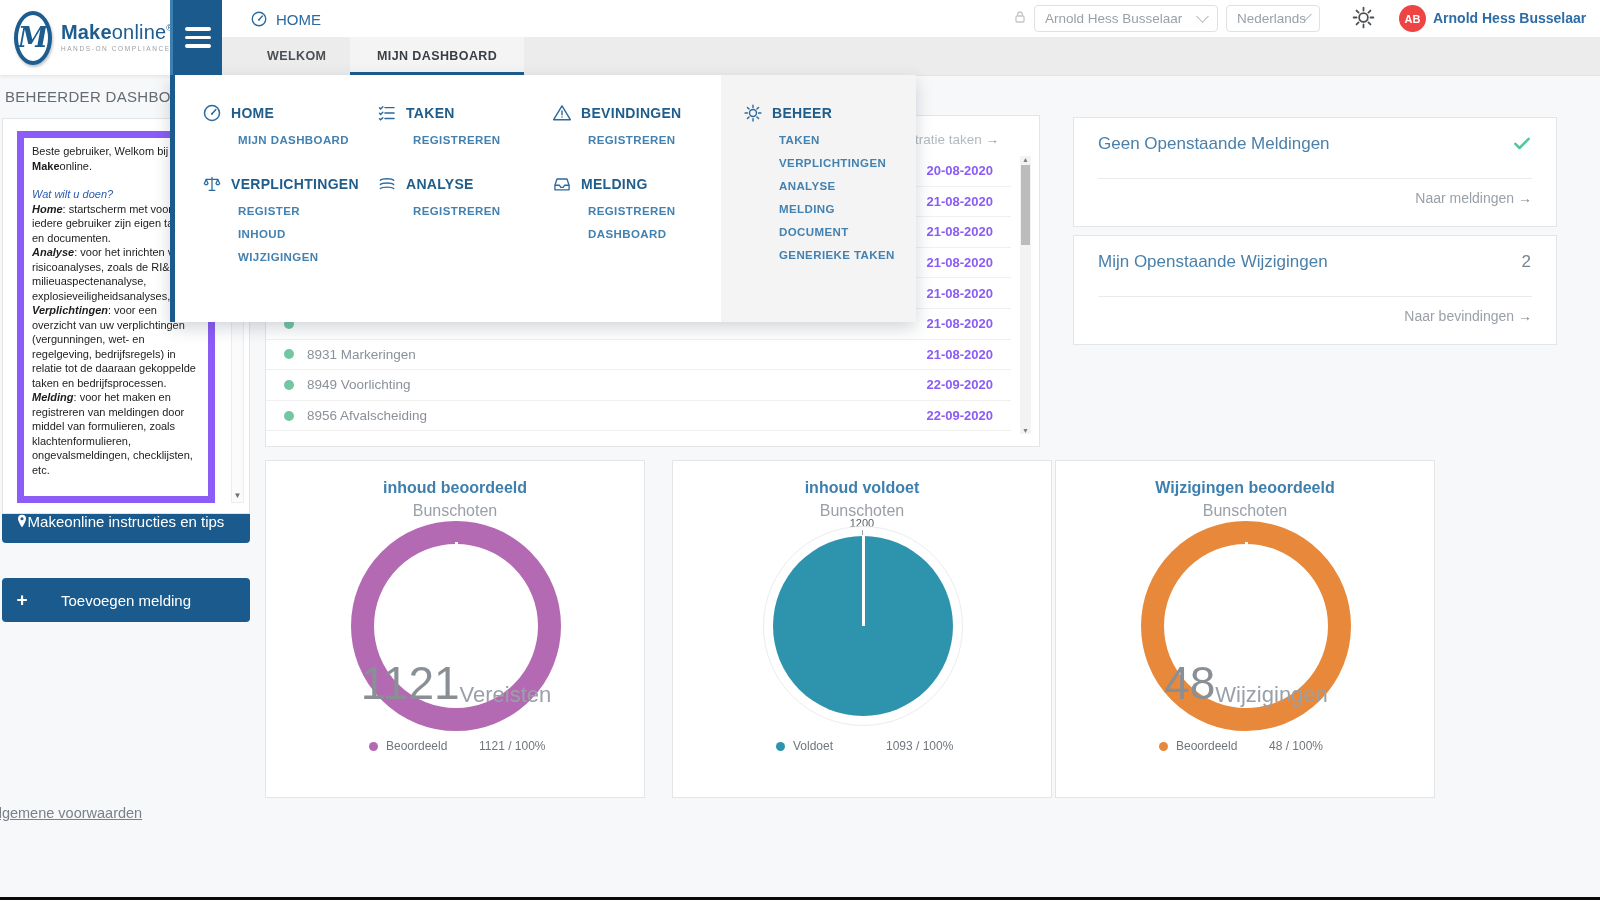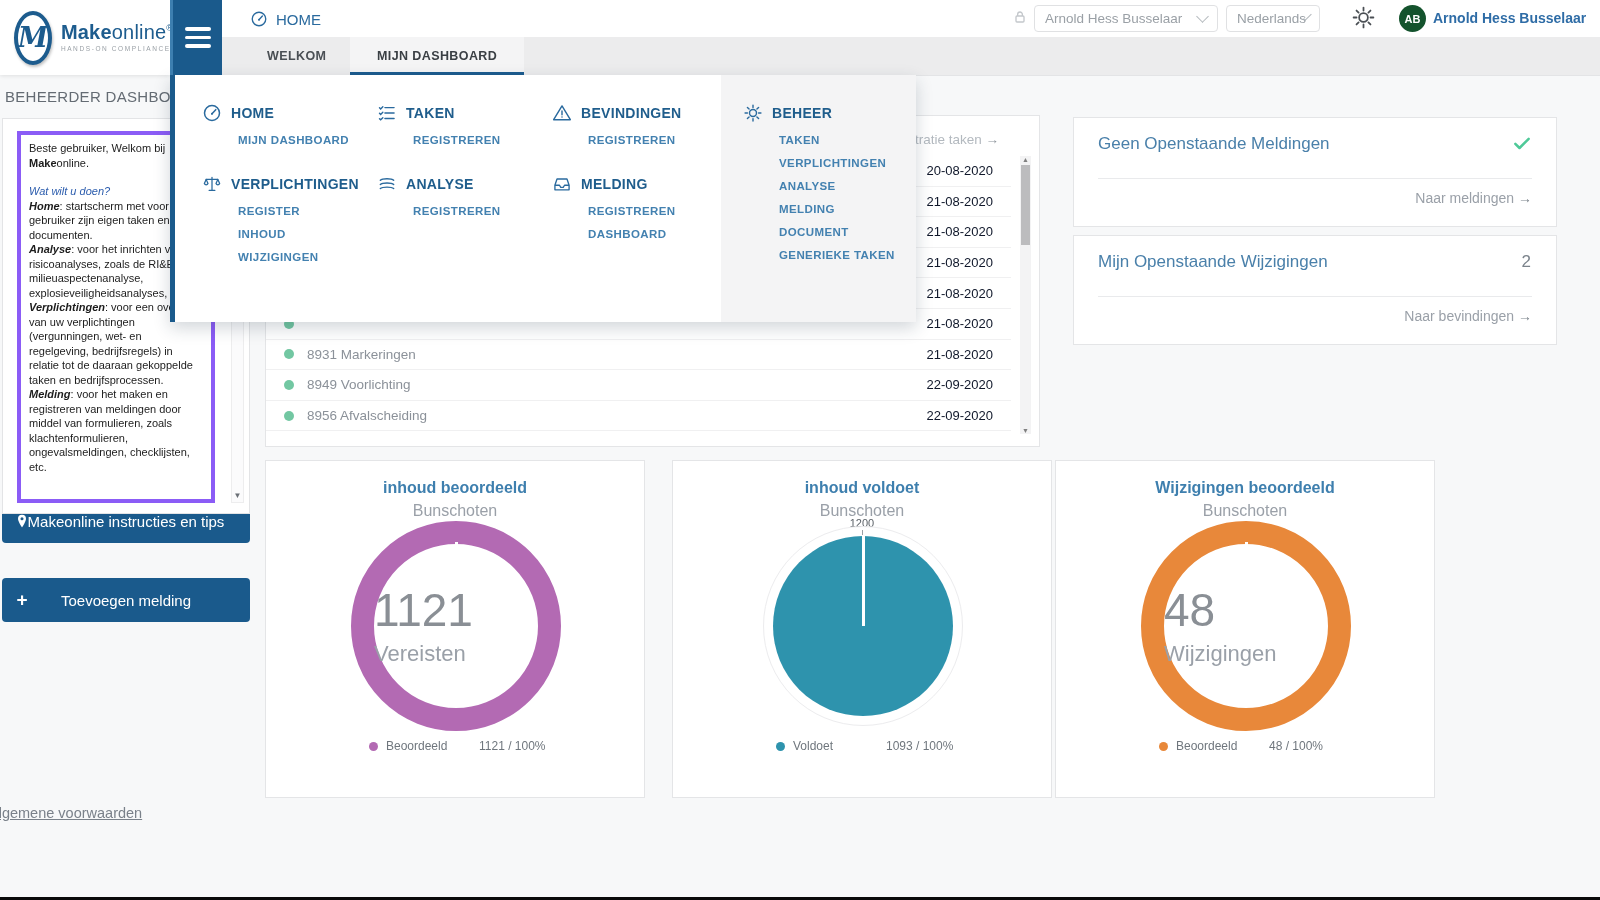--- a/index.html
+++ b/index.html
@@ -25,21 +25,21 @@
               color:#2a6a9e;font-size:15px;cursor:pointer;}
   .breadcrumb .ic{width:18px;height:18px;}
   .hdr-lock{position:absolute;left:1012px;top:9px;width:16px;height:16px;color:#c3c7cb;z-index:31;}
   .hdr-select{position:absolute;top:5px;height:27px;border:1px solid #e0e1e3;border-radius:4px;background:#fff;
               color:#9aa0a6;font-size:13.5px;display:flex;align-items:center;padding:0 10px;box-sizing:border-box;z-index:31;cursor:pointer;}
   .sel-user{left:1034px;width:184px;}
   .sel-lang{left:1226px;width:94px;}
   .chev{margin-left:auto;width:8px;height:8px;border-right:1.5px solid #b4b9be;border-bottom:1.5px solid #b4b9be;
         transform:rotate(45deg);margin-top:-4px;}
   .hdr-gear{position:absolute;left:1351px;top:5px;width:25px;height:25px;color:#4a4f54;z-index:31;cursor:pointer;}
-  .avatar{position:absolute;left:1399px;top:5px;width:27px;height:27px;border-radius:50%;background:#14532d;color:#fff;
+  .avatar{position:absolute;left:1399px;top:5px;width:27px;height:27px;border-radius:50%;background:#ef4444;color:#fff;
           font-size:11px;font-weight:bold;display:flex;align-items:center;justify-content:center;z-index:31;cursor:pointer;}
   .hdr-name{position:absolute;left:1433px;top:10px;font-size:14px;font-weight:bold;color:#2e6ca6;z-index:31;cursor:pointer;}
   .tab{position:absolute;top:37px;height:38px;line-height:38px;padding:0 27px;font-size:12.5px;font-weight:bold;
        letter-spacing:.4px;color:#4a4f54;z-index:31;cursor:pointer;box-sizing:border-box;}
   .tab-welkom{left:240px;}
   .tab-dash{left:350px;background:#f4f4f5;border-bottom:3px solid #1c5c8e;color:#3a3f44;}
   
   .menu-panel{position:absolute;left:170px;top:75px;width:746px;height:247px;background:#fff;z-index:50;
               border-left:5px solid #1a5a8c;box-shadow:0 6px 16px rgba(30,50,70,.20);box-sizing:border-box;}
   .menu-col{position:absolute;top:0;bottom:0;padding-top:28px;box-sizing:border-box;}
@@ -50,21 +50,21 @@
   .menu-group{margin-bottom:28px;}
   .menu-heading{display:flex;align-items:center;gap:9px;color:#1f5d8c;font-weight:bold;font-size:14px;
                 letter-spacing:.3px;margin-bottom:11px;cursor:pointer;}
   .menu-heading .mic{width:20px;height:20px;color:#2a6a9e;flex:0 0 20px;}
   .menu-sub{margin-left:36px;margin-bottom:11px;color:#4381b0;font-size:11.5px;font-weight:bold;
             letter-spacing:.4px;cursor:pointer;}
   
   .sb-title{position:absolute;left:5px;top:88px;font-size:15px;color:#646b73;letter-spacing:.3px;z-index:5;}
   .sb-card{position:absolute;left:2px;top:118px;width:248px;height:396px;background:#fff;border:1px solid #e3e4e6;
            z-index:10;box-sizing:border-box;}
-  .sb-box{position:absolute;left:14px;top:12px;width:198px;bottom:10px;border:4px solid #8b5cf6;
+  .sb-box{position:absolute;left:14px;top:12px;width:198px;bottom:10px;border:7px solid #8b5cf6;
           padding:6px 8px;font-size:11px;line-height:14.5px;color:#1c1c1c;overflow:hidden;box-sizing:border-box;}
   .sb-box .p1{margin-bottom:14px;}
   .sb-box .blue{color:#2b5cad;}
   .sb-scroll{position:absolute;right:5px;top:12px;bottom:10px;width:13px;background:#fbfbfc;border:1px solid #ededee;
              box-sizing:border-box;}
   .sb-scroll .dn{position:absolute;bottom:2px;left:0;right:0;text-align:center;font-size:8px;color:#6a6f75;}
   .sb-btn{position:absolute;left:2px;width:248px;height:44px;background:#1a5a8c;border-radius:4px;color:#fff;
           font-size:15px;display:flex;align-items:center;justify-content:center;z-index:5;cursor:pointer;box-sizing:border-box;}
   .sb-btn .bic{position:absolute;left:12px;top:50%;transform:translateY(-50%);width:16px;height:16px;color:#fff;}
   .btn1{top:499px;}
@@ -74,40 +74,40 @@
              z-index:5;cursor:pointer;}
   
   .tasks-card{position:absolute;left:265px;top:115px;width:775px;height:332px;background:#fff;border:1px solid #e4e5e7;
               z-index:5;box-sizing:border-box;}
   .tasks-head{position:absolute;right:40px;top:16px;color:#b3b9bf;font-size:13.5px;cursor:pointer;}
   .tasks-head .arr{color:#8e959c;font-weight:bold;}
   .task-rows{position:absolute;left:0;right:28px;top:40px;}
   .task-row{height:29.6px;display:flex;align-items:center;padding:0 18px;border-bottom:1px solid #f0f0f1;cursor:pointer;}
   .task-dot{width:10px;height:10px;border-radius:50%;background:#72c7a2;margin-right:13px;flex:0 0 10px;}
   .task-label{flex:1;font-size:13.5px;color:#8b9199;}
-  .task-date{font-size:13px;color:#0f172a;font-weight:normal;}
+  .task-date{font-size:13px;color:#8b5cf6;font-weight:bold;}
   .list-scroll{position:absolute;right:8px;top:40px;width:11px;height:278px;background:#f3f3f4;}
   .list-scroll .thumb{position:absolute;left:1px;right:1px;top:9px;height:80px;background:#bcbcbe;}
   .list-scroll .up,.list-scroll .dn{position:absolute;left:0;right:0;text-align:center;font-size:7px;color:#808080;}
   .list-scroll .up{top:0;} .list-scroll .dn{bottom:0;}
   
   .sum-card{position:absolute;left:1073px;width:484px;height:110px;background:#fff;border:1px solid #e4e5e7;box-sizing:border-box;}
   .sum-a{top:117px;} .sum-b{top:235px;}
   .sum-title{position:absolute;left:24px;top:16px;font-size:17px;color:#4a80aa;}
   .sum-check{position:absolute;right:24px;top:15px;width:20px;height:20px;color:#4ec998;}
   .sum-count{position:absolute;right:25px;top:16px;font-size:17px;color:#7b838b;}
   .sum-div{position:absolute;left:24px;right:24px;top:60px;border-top:1px solid #e9eaec;}
   .sum-link{position:absolute;right:24px;top:72px;font-size:14px;color:#9aa0a8;cursor:pointer;}
   .sum-link .arr{color:#7d858d;font-weight:bold;}
   
   .chart-card{position:absolute;top:460px;width:380px;height:338px;background:#fff;border:1px solid #e4e5e7;box-sizing:border-box;}
   .chart-title{position:absolute;left:0;right:0;top:18px;text-align:center;font-size:16px;font-weight:bold;color:#3e7fae;}
   .chart-sub{position:absolute;left:0;right:0;top:41px;text-align:center;font-size:16px;color:#9aa0a8;}
   .donut{position:absolute;left:85px;top:60px;width:210px;height:210px;border-radius:50%;box-sizing:border-box;
-         display:flex;flex-direction:column;align-items:flex-start;justify-content:center;}
+         display:flex;flex-direction:row;align-items:flex-end;justify-content:center;}
   .donut .notch{position:absolute;left:50%;top:-2px;width:3px;height:26px;margin-left:-1.5px;background:#fff;}
   .donut .cv{font-size:46px;color:#8a8f95;line-height:50px;}
   .donut .cl{font-size:22px;color:#9aa0a8;margin-top:6px;}
   .pie-wrap{position:absolute;left:100px;top:75px;width:180px;height:180px;}
   .pie{position:absolute;inset:0;border-radius:50%;}
   .pie-ring{position:absolute;inset:-10px;border:1px solid #ececee;border-radius:50%;}
   .pie-line{position:absolute;left:50%;top:0;width:3px;height:90px;margin-left:-1.5px;background:#fff;}
   .pie-toplabel{position:absolute;left:0;right:0;top:56px;text-align:center;font-size:11px;color:#5c6268;}
   .pie-tick{position:absolute;left:50%;top:69px;width:1px;height:5px;background:#9aa0a6;}
   .legend{position:absolute;left:0;right:0;bottom:44px;display:flex;align-items:center;padding-left:103px;}

